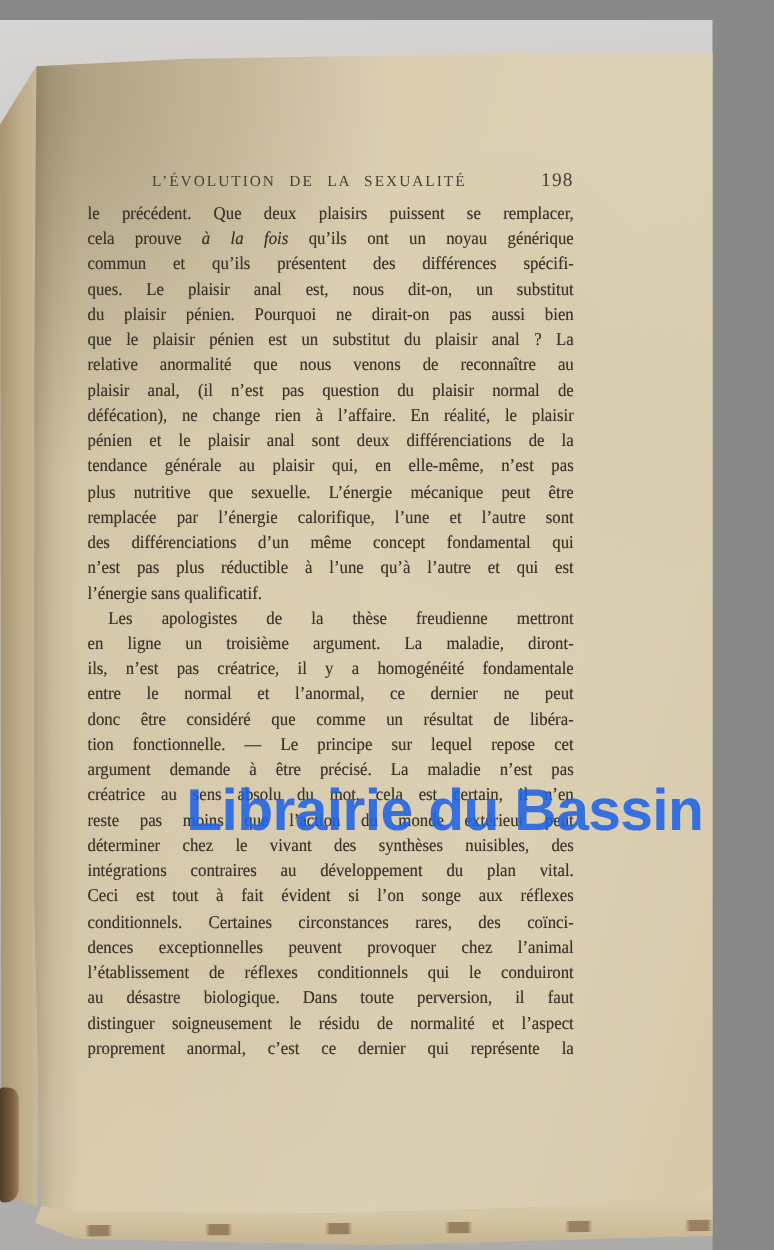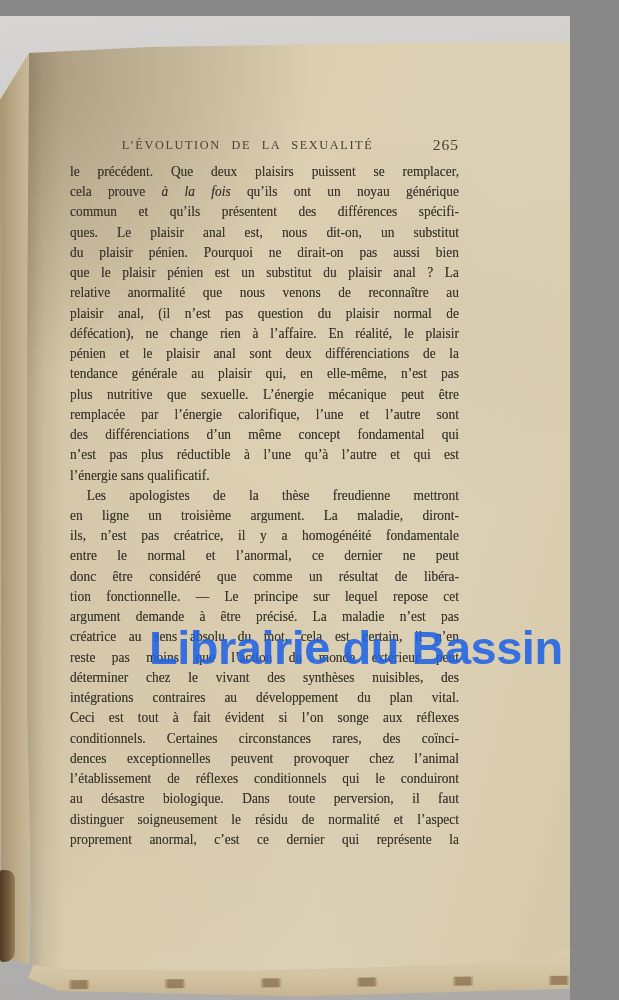--- a/index.html
+++ b/index.html
@@ -87,21 +87,21 @@
 
 <div class="scene">
   <div class="right-stack"></div>
   <div class="bottom-stack"></div>
   <div class="spine-wedge"></div>
   <div class="corner-sliver"></div>
   <div class="page"></div>
 
   <div class="header">
     <div class="running-title">L’ÉVOLUTION DE LA SEXUALITÉ</div>
-    <div class="page-number">265</div>
+    <div class="page-number">198</div>
   </div>
 
   <div class="body">
     <div class="ln">le précédent. Que deux plaisirs puissent se remplacer,</div>
     <div class="ln"><span>cela prouve </span><em>à la fois</em><span> qu’ils ont un noyau générique</span></div>
     <div class="ln">commun et qu’ils présentent des différences spécifi-</div>
     <div class="ln">ques. Le plaisir anal est, nous dit-on, un substitut</div>
     <div class="ln">du plaisir pénien. Pourquoi ne dirait-on pas aussi bien</div>
     <div class="ln">que le plaisir pénien est un substitut du plaisir anal ? La</div>
     <div class="ln">relative anormalité que nous venons de reconnaître au</div>

